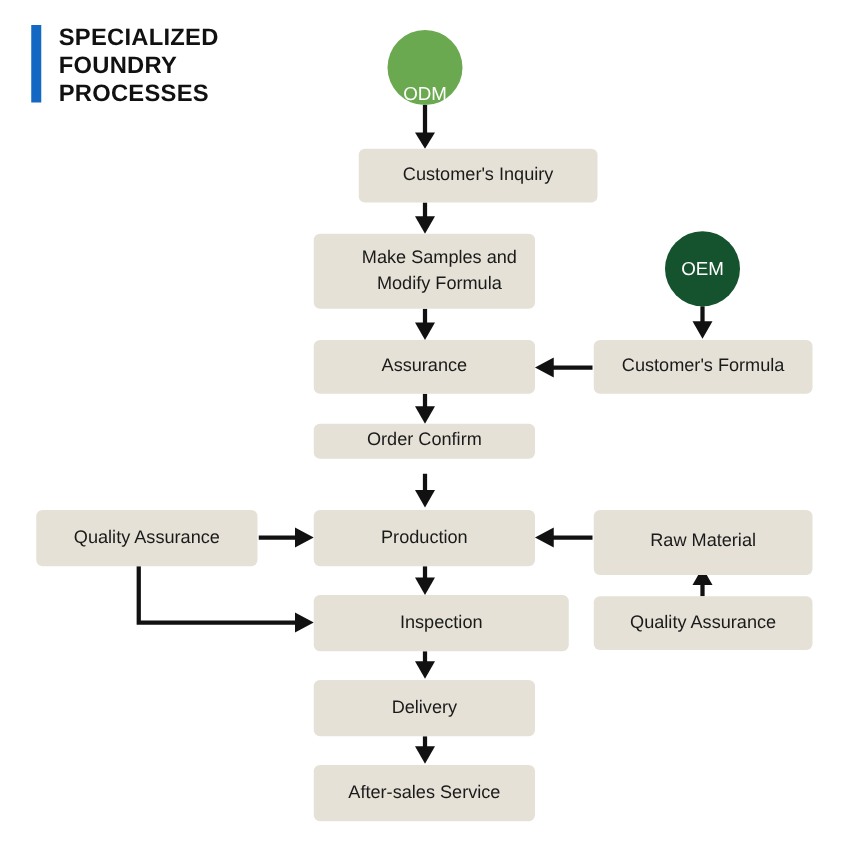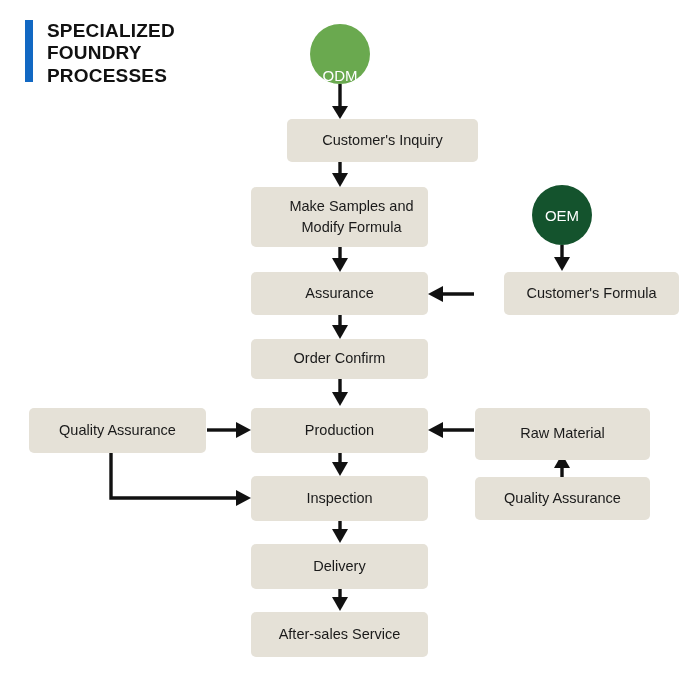--- a/index.html
+++ b/index.html
@@ -186,41 +186,41 @@
 
 <div class="node two-line" style="left:251px; top:187px; width:177px; height:60px; white-space:pre-line;">
   <span style="white-space:pre-line;">Make Samples and
 Modify Formula</span>
 </div>
 
 <div class="node" style="left:251px; top:272px; width:177px; height:43px;">
   <span>Assurance</span>
 </div>
 
-<div class="node" style="left:251px; top:339px; width:177px; height:40px;">
+<div class="node" style="left:251px; top:339px; width:177px; height:28px;">
   <span>Order Confirm</span>
 </div>
 
 <div class="node" style="left:251px; top:408px; width:177px; height:45px;">
   <span>Production</span>
 </div>
 
-<div class="node" style="left:251px; top:476px; width:177px; height:45px;">
+<div class="node" style="left:251px; top:476px; width:204px; height:45px;">
   <span>Inspection</span>
 </div>
 
 <div class="node" style="left:251px; top:544px; width:177px; height:45px;">
   <span>Delivery</span>
 </div>
 
 <div class="node" style="left:251px; top:612px; width:177px; height:45px;">
   <span>After-sales Service</span>
 </div>
 
-<div class="node" style="left:475px; top:272px; width:175px; height:43px;margin-left:29px;">
+<div class="node" style="left:475px; top:272px; width:175px; height:43px;">
   <span>Customer's Formula</span>
 </div>
 
 <div class="node" style="left:475px; top:408px; width:175px; height:52px;">
   <span>Raw Material</span>
 </div>
 
 <div class="node" style="left:475px; top:477px; width:175px; height:43px;">
   <span>Quality Assurance</span>
 </div>

